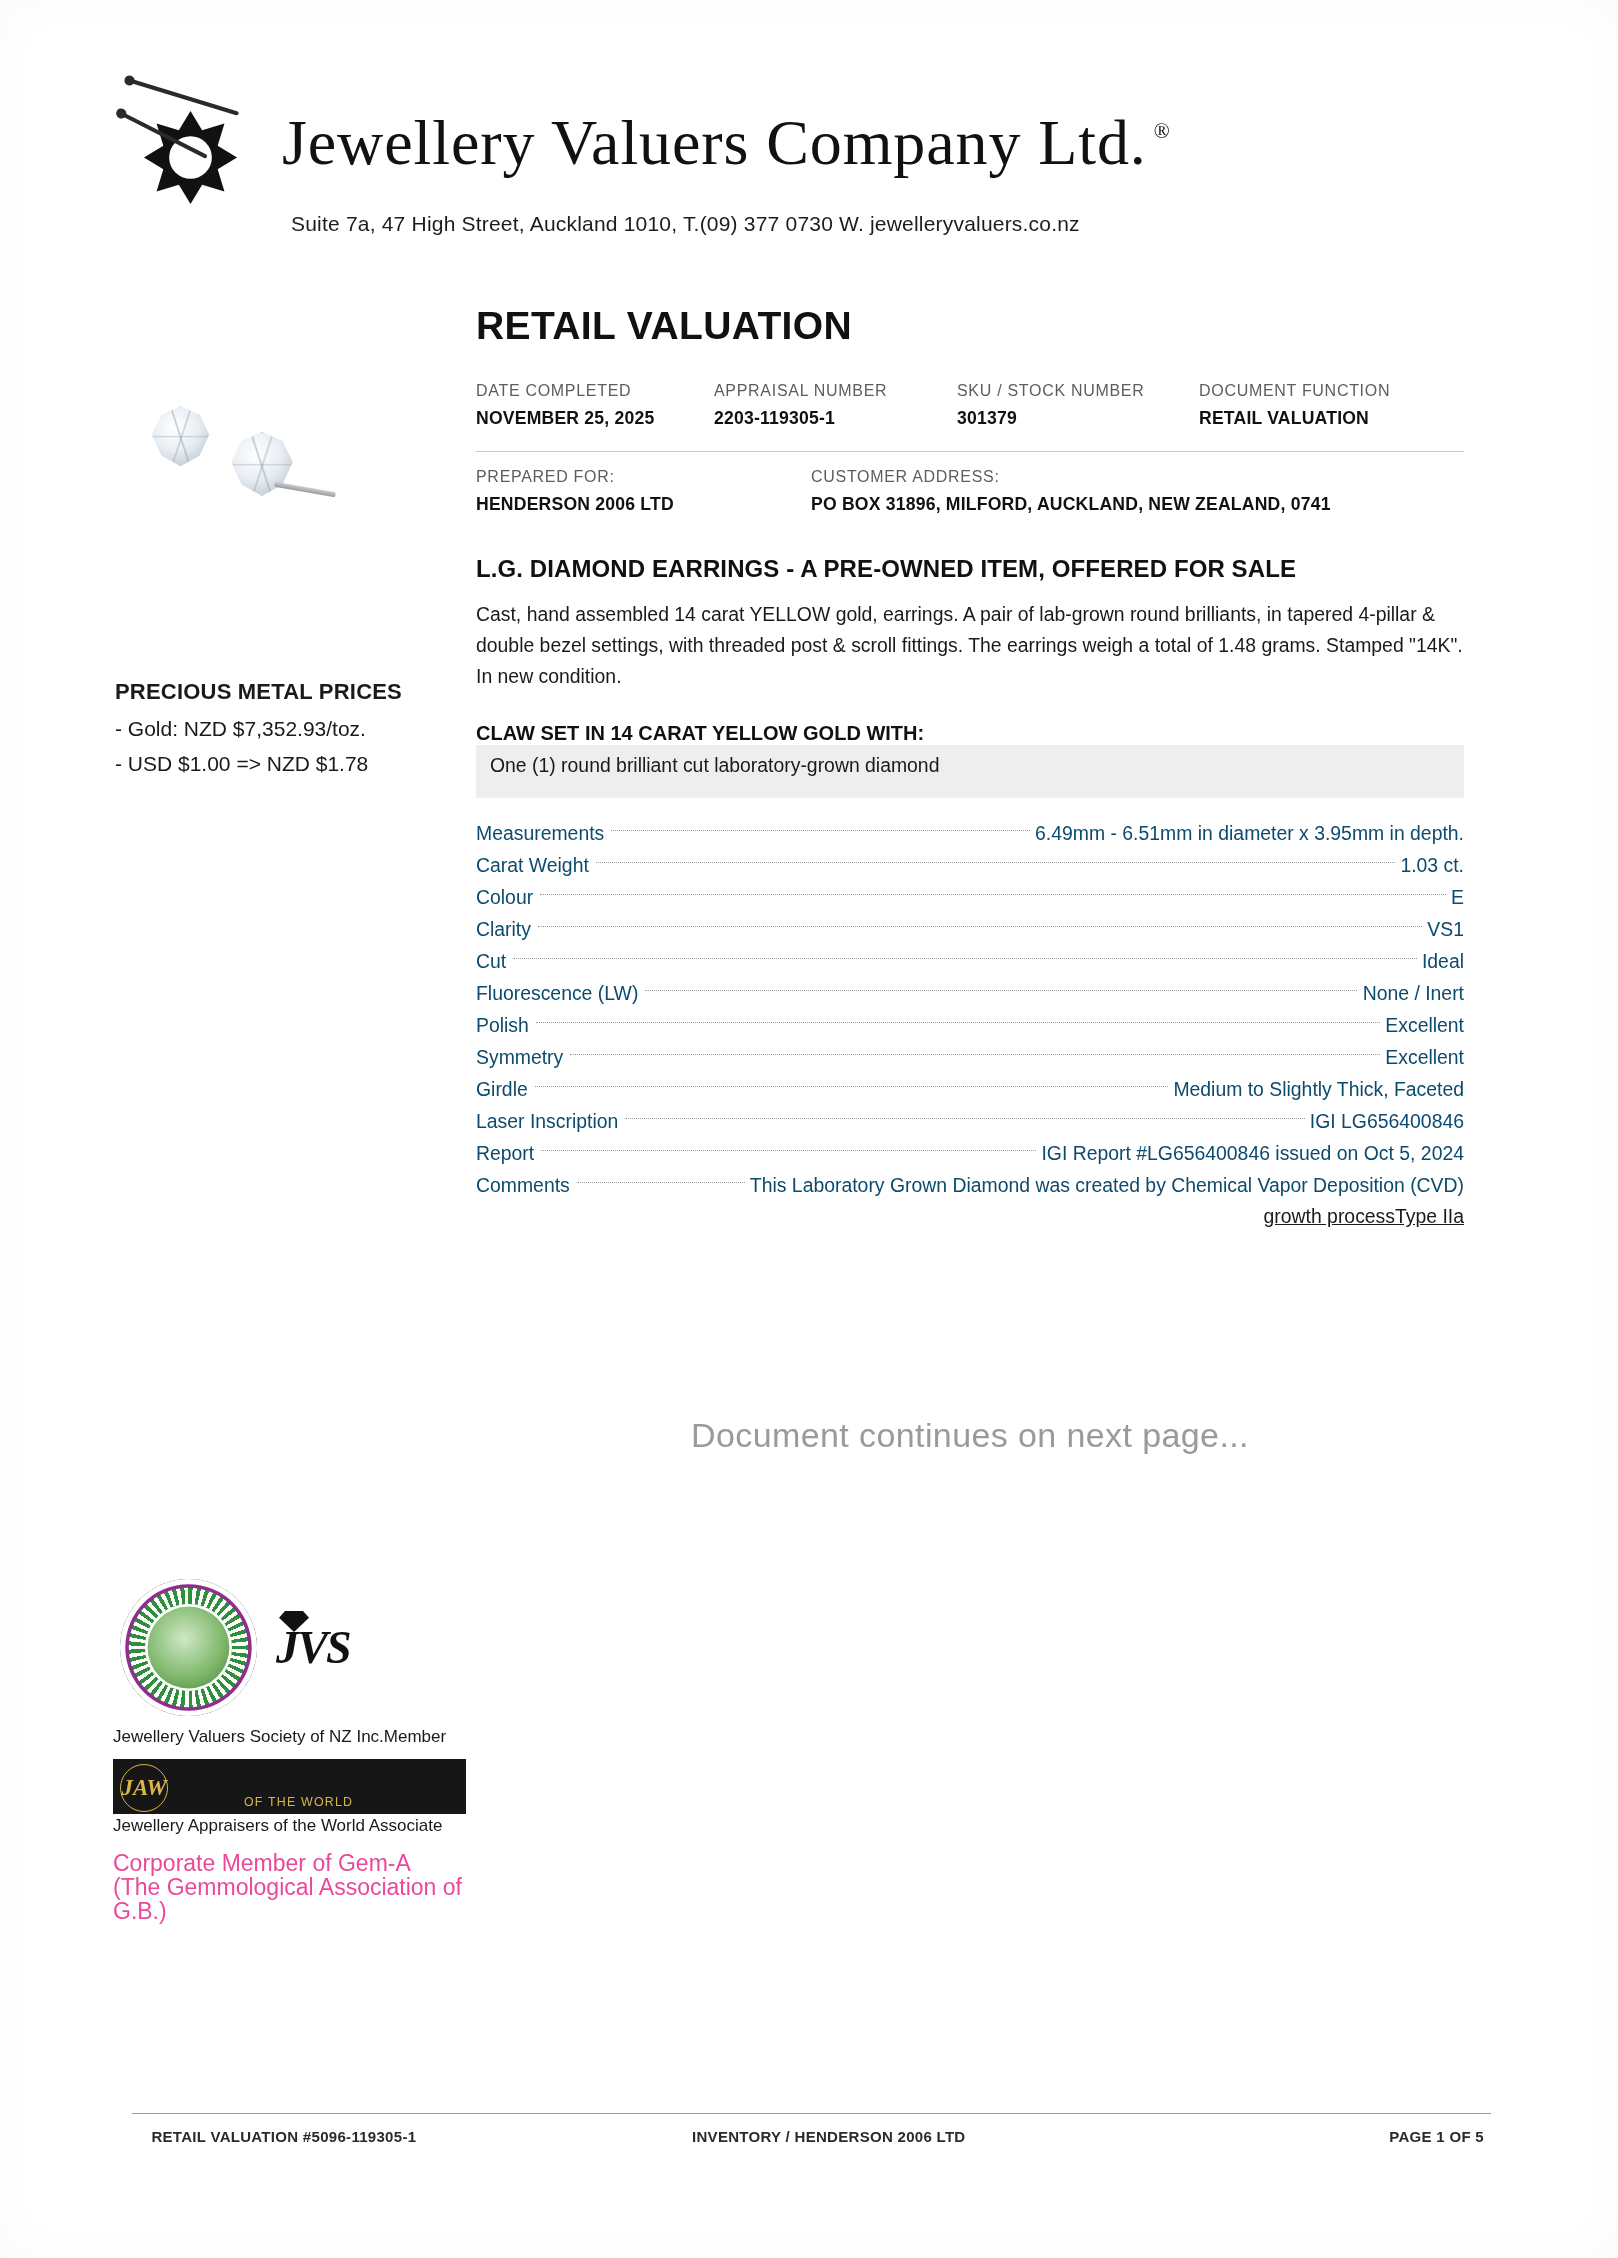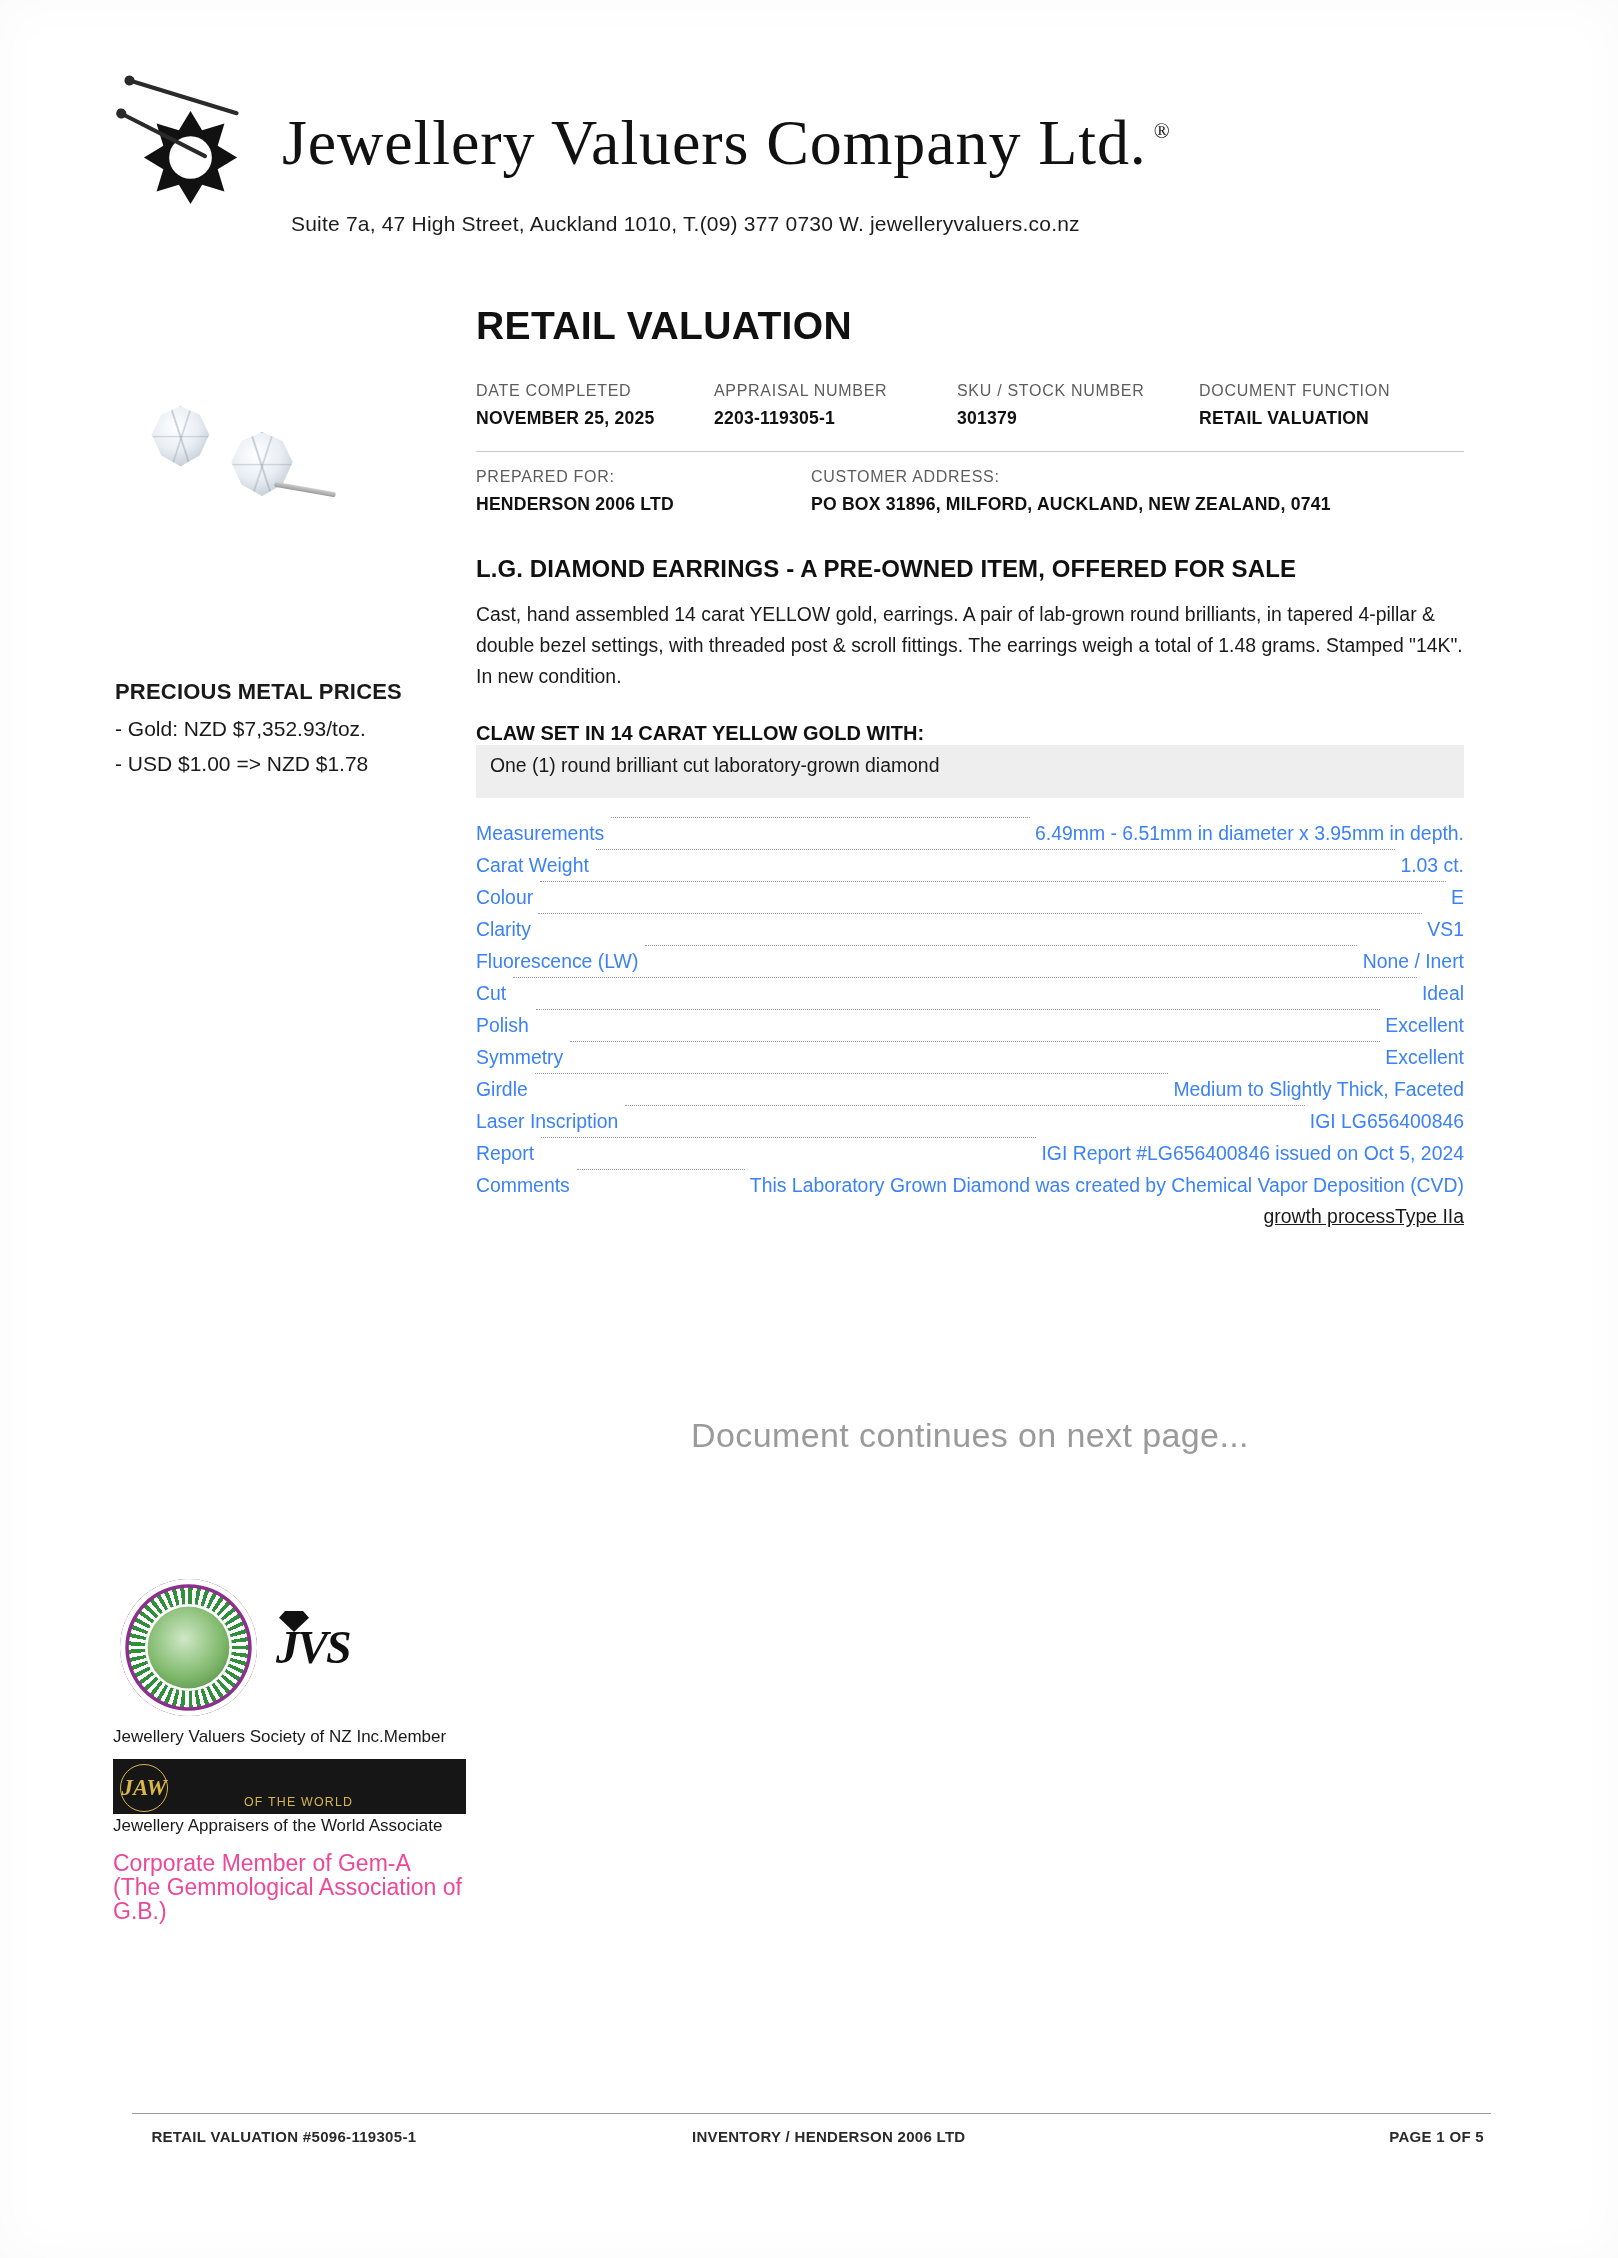--- a/index.html
+++ b/index.html
@@ -252,23 +252,23 @@
     padding-left: 14px;
     font-size: 19.4px;
     color: #1a1a1a;
   }
 
   .spec-list {
     margin-top: 19.4px;
   }
   .spec-row {
     display: flex;
-    align-items: flex-start;
+    align-items: center;
     font-size: 19.4px;
-    color: #3b82f6;
+    color: #0c4a6e;
     line-height: 32px;
     white-space: nowrap;
   }
   .spec-label { flex: 0 0 auto; }
   .spec-dots {
     flex: 1 1 auto;
     border-bottom: 1.8px dotted #9a9a9a;
     margin: 0 5.3px 6.2px 7px;
     min-width: 16px;
   }
@@ -525,28 +525,28 @@
       <span class="spec-label">Colour</span>
       <span class="spec-dots"></span>
       <span class="spec-value">E</span>
     </div>
     <div class="spec-row">
       <span class="spec-label">Clarity</span>
       <span class="spec-dots"></span>
       <span class="spec-value">VS1</span>
     </div>
     <div class="spec-row">
+      <span class="spec-label">Cut</span>
+      <span class="spec-dots"></span>
+      <span class="spec-value">Ideal</span>
+    </div>
+    <div class="spec-row">
       <span class="spec-label">Fluorescence (LW)</span>
       <span class="spec-dots"></span>
       <span class="spec-value">None / Inert</span>
-    </div>
-    <div class="spec-row">
-      <span class="spec-label">Cut</span>
-      <span class="spec-dots"></span>
-      <span class="spec-value">Ideal</span>
     </div>
     <div class="spec-row">
       <span class="spec-label">Polish</span>
       <span class="spec-dots"></span>
       <span class="spec-value">Excellent</span>
     </div>
     <div class="spec-row">
       <span class="spec-label">Symmetry</span>
       <span class="spec-dots"></span>
       <span class="spec-value">Excellent</span>

